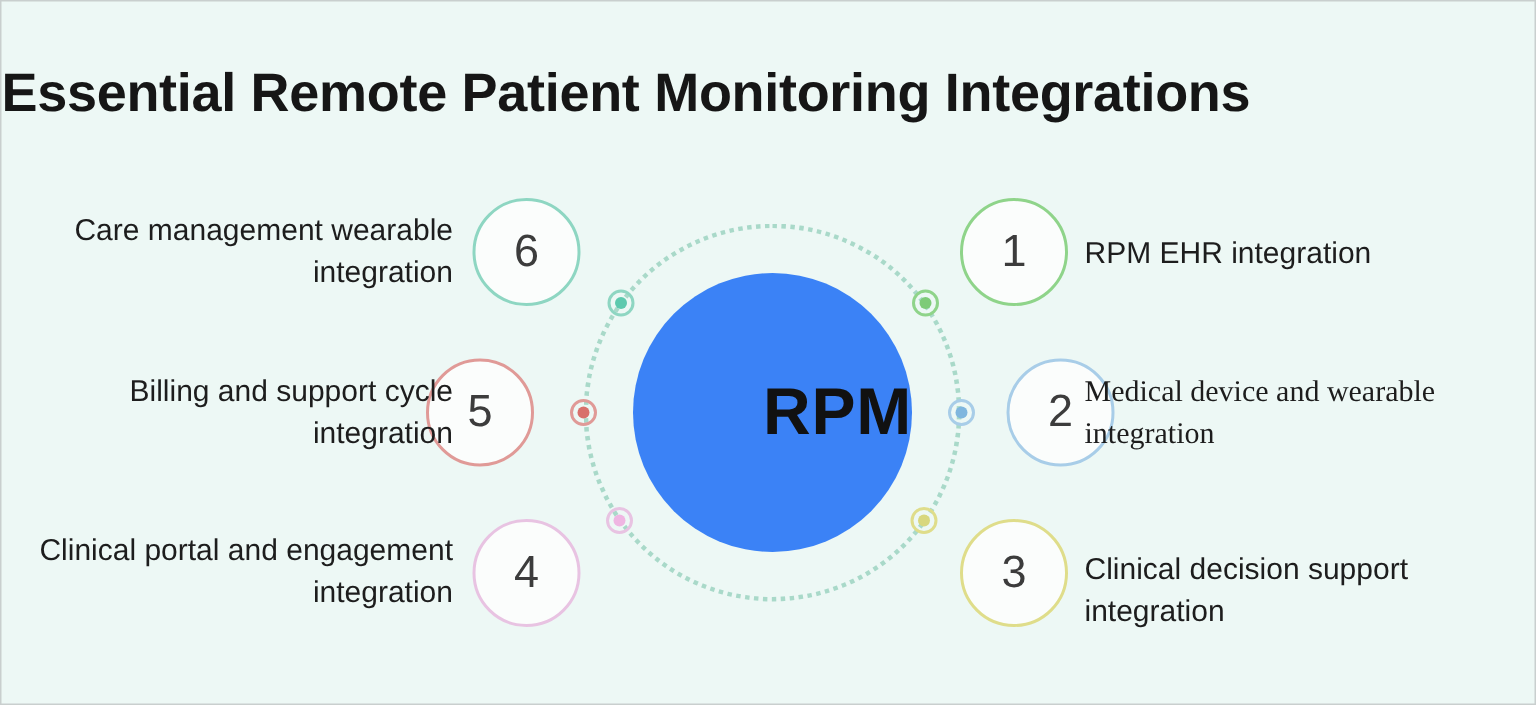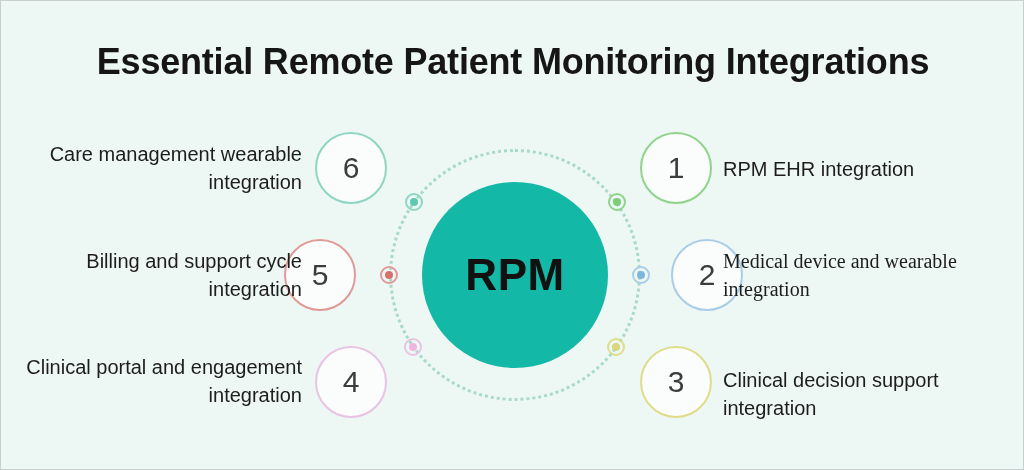--- a/index.html
+++ b/index.html
@@ -17,21 +17,21 @@
     overflow: hidden;
     font-family: "Liberation Sans", sans-serif;
   }
 
   
   #title {
     position: absolute;
     left: 0;
     top: 40px;
     width: 1024px;
-    text-align: center;
+    text-align: left;
     font-size: 36px;
     font-weight: bold;
     color: #161616;
     letter-spacing: -0.2px;
     line-height: 1.15;
   }
 
   
   #dotted-ring {
     position: absolute;
@@ -123,21 +123,21 @@
   }
 </style>
 </head>
 <body>
 
 <div id="canvas" style="background: rgb(237, 248, 245);">
 
   <div id="title">Essential Remote Patient Monitoring Integrations</div>
 
   <div id="dotted-ring" style="border-color: rgb(169, 217, 201);"></div>
-  <div id="hub-circle" style="background: #14b8a6;">
+  <div id="hub-circle" style="background: #3b82f6; justify-content: flex-end;">
     <div id="hub-label">RPM</div>
   </div>
 
   <div class="conn-dot" style="left: 607px; top: 192px; border-color: rgb(143, 212, 138);">
       <i style="background: rgb(126, 203, 120);"></i>
     </div>
   <div class="conn-dot" style="left: 631px; top: 265px; border-color: rgb(168, 205, 232);">
       <i style="background: rgb(127, 182, 222);"></i>
     </div>
   <div class="conn-dot" style="left: 606px; top: 337px; border-color: rgb(223, 221, 138);">

